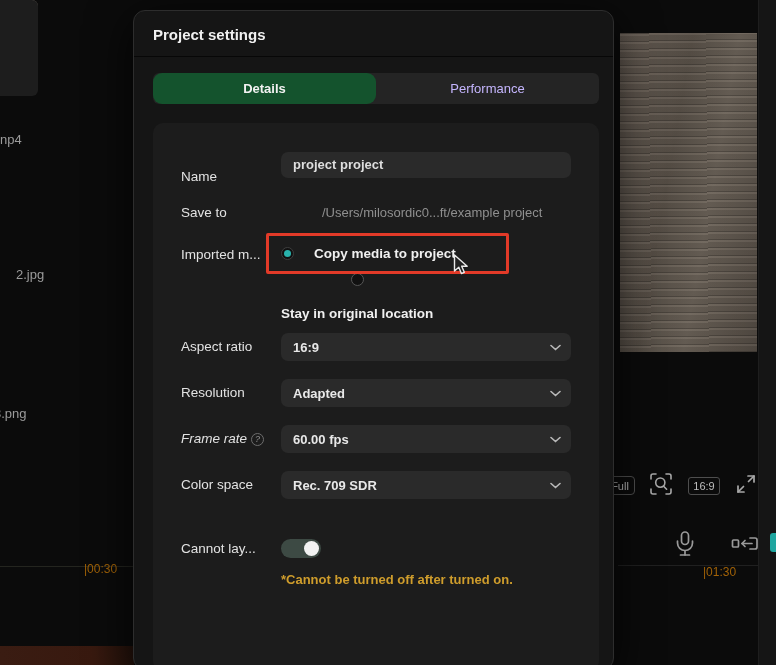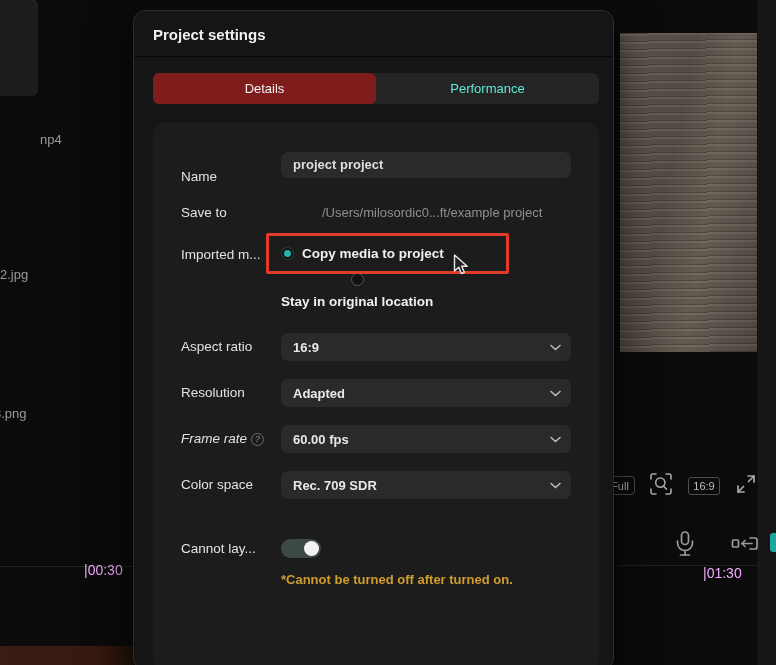--- a/index.html
+++ b/index.html
@@ -14,27 +14,27 @@
   .red-tick { position: absolute; left: 4px; top: 34px; width: 7px; height: 16px; background: #c3311f; }
   .duration { position: absolute; left: 2px; top: 4px; font-size: 12px; color: #e6e6e6; letter-spacing: .3px; }
   .card2 { left: 0; top: 168; width: 38px; height: 90px; border-radius: 0 6px 6px 0; }
   .card3 { left: 0; top: 302; width: 38px; height: 96px; border-radius: 0 6px 6px 0; background: #1d1d1d; }
   .wood {
     background:
       repeating-linear-gradient(179deg, rgba(0,0,0,.28) 0 1px, rgba(255,255,255,.03) 1px 3px, rgba(0,0,0,.10) 3px 8px),
       linear-gradient(100deg, #6a6057 0%, #5c544b 38%, #6e655b 62%, #554d45 100%);
   }
   .media-label { position: absolute; font-size: 13px; color: #9b9b9b; }
-  .lab1 { left: 0; top: 132px; padding-left: 40px; }
-  .lab2 { left: 0; top: 267px; }
+  .lab1 { left: 0; top: 132px; }
+  .lab2 { left: 0; top: 267px; padding-left: 16px; }
   .lab3 { left: -6px; top: 406px; }
 
   .ruler-line-left { position: absolute; left: 0; top: 566px; width: 134px; height: 1px; background: #24251f; }
   .ruler-line-right { position: absolute; left: 618px; top: 565px; width: 158px; height: 1px; background: #202020; }
-  .time-stamp { position: absolute; font-size: 14px; color: #f0abfc; }
+  .time-stamp { position: absolute; font-size: 12px; color: #a16207; }
   .time-left { left: 84px; top: 562px; }
   .time-right { left: 703px; top: 565px; }
   .clip-strip { position: absolute; left: 0; top: 646px; width: 134px; height: 19px;
     background: linear-gradient(90deg, #3a1c12 0%, #38190f 70%, #23120b 100%); }
 
   
   .right-strip { position: absolute; left: 758px; top: 0; width: 18px; height: 665px; background: #151515; border-left: 1px solid #1e1e1e; }
   .wood-preview { position: absolute; left: 620px; top: 33px; width: 137px; height: 319px; }
   .badge { position: absolute; border: 1px solid #4e4e4e; border-radius: 4px; color: #bdbdbd;
     font-size: 11px; display: flex; align-items: center; justify-content: center; background: rgba(10,10,10,.25); }
@@ -49,37 +49,37 @@
 
   
   .dialog { position: absolute; left: 133px; top: 10px; width: 481px; height: 660px;
     background: #151515; border: 1px solid #2d2d2d; border-radius: 12px;
     box-shadow: 0 10px 45px rgba(0,0,0,.8); }
   .dialog-title { padding: 15px 19px 13px 19px; font-size: 15px; font-weight: bold; color: #f0f0f0;
     border-bottom: 1px solid #070707; }
   .tab-bar { position: absolute; left: 19px; top: 62px; width: 446px; height: 31px;
     background: #242424; border-radius: 6px; display: flex; }
   .tab { flex: 1; display: flex; align-items: center; justify-content: center;
-    font-size: 13px; color: #5eead4; border-radius: 6px; cursor: default; }
-  .tab.active { background: #7f1d1d; color: #f2f2f2; font-weight: normal; }
+    font-size: 13px; color: #c4b5fd; border-radius: 6px; cursor: default; }
+  .tab.active { background: #14532d; color: #f2f2f2; font-weight: bold; border-radius: 9px; }
 
   .panel { position: absolute; left: 19px; top: 112px; width: 446px; height: 548px;
     background: #1c1c1c; border-radius: 10px; }
 
   .f-label { position: absolute; left: 28px; font-size: 13.5px; color: #e2e2e2; }
   .f-input { position: absolute; left: 128px; width: 290px; height: 26px; background: #2a2a2a;
     border: none; border-radius: 7px; padding: 0 12px; font-size: 13px; font-weight: 600;
     color: #dedede; line-height: 26px; font-family: inherit; }
   .f-static { position: absolute; left: 128px; font-size: 13px; color: #8f8f8f; }
   .f-select { position: absolute; left: 128px; width: 290px; height: 28px; background: #2a2a2a;
     border-radius: 7px; display: flex; align-items: center; padding: 0 12px;
     font-size: 13px; font-weight: bold; color: #e8e8e8; }
   .f-select svg { position: absolute; right: 10px; }
 
-  .radio-row { position: absolute; left: 128px; height: 22px; display: flex; align-items: center; gap: 8px; }
+  .radio-row { position: absolute; left: 128px; height: 22px; display: flex; align-items: center; gap: 20px; }
   .radio { width: 13px; height: 13px; border-radius: 50%; border: 1.5px solid #565656;
     background: #111; position: relative; flex: 0 0 auto; }
   .radio.checked { border-color: #3e3e3e; }
   .radio.checked::after { content: ""; position: absolute; left: 2px; top: 2px; width: 7px; height: 7px;
     border-radius: 50%; background: #29b3ad; }
   .radio-label { font-size: 13.5px; font-weight: bold; color: #f0f0f0; white-space: nowrap; }
 
   .highlight-box { position: absolute; left: 113px; top: 110px; width: 243px; height: 41px;
     border: 3px solid #e23a28; border-radius: 2px; pointer-events: none; }
 

